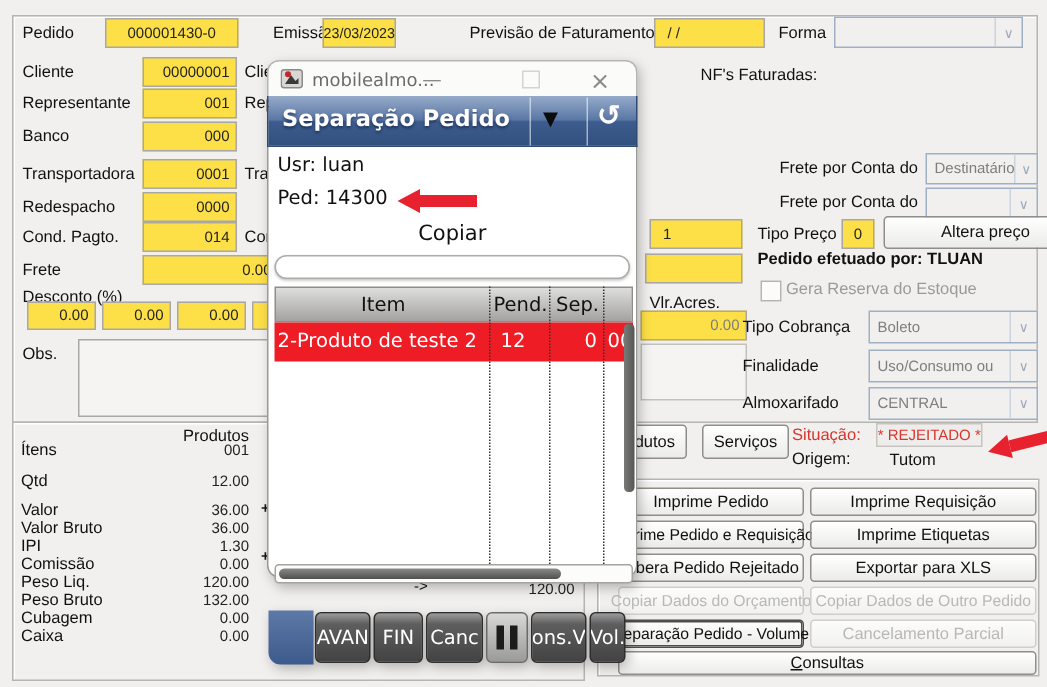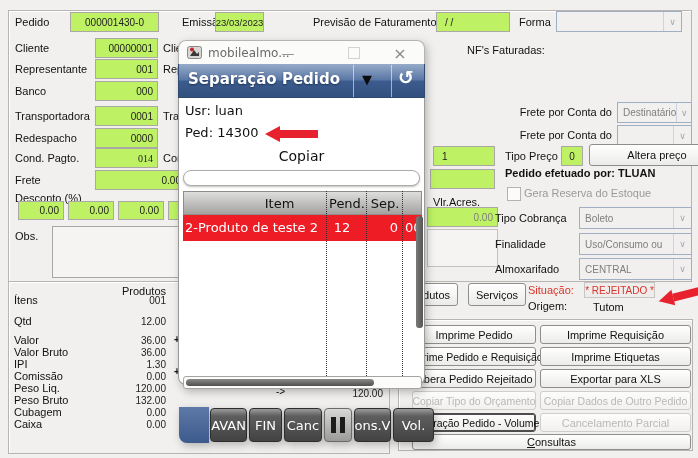--- a/index.html
+++ b/index.html
@@ -1,20 +1,20 @@
 <!DOCTYPE html>
 <html><head>
 <meta charset="utf-8">
 <style>
   html,body{margin:0;padding:0;}
   #screen{position:relative;width:698px;height:458px;background:#f1f0ee;overflow:hidden;
     font-family:"Liberation Sans",sans-serif;font-size:11px;color:#000;}
   .lbl{position:absolute;white-space:nowrap;font-size:11px;color:#111;}
   .grp{position:absolute;border:1px solid #b6b5b2;box-shadow:inset 1px 1px 0 #fff;}
-  .box{position:absolute;background:#bef264;border:1px solid #a9a8a5;font-size:10px;
+  .box{position:absolute;background:#fde047;border:1px solid #a9a8a5;font-size:10px;
     display:flex;align-items:center;box-sizing:border-box;color:#222;}
   .box.right{justify-content:flex-end;padding-right:4px;}
   .box.center{justify-content:center;}
   .box.left{padding-left:8px;}
   .dd{position:absolute;background:#f1f0ee;border:1px solid #9fb0c4;font-size:10px;color:#7e7e7e;
     display:flex;align-items:center;box-sizing:border-box;padding-left:5px;}
   .dd .chev{margin-left:auto;height:100%;width:17px;border-left:1px solid #c9d4e0;display:flex;
     align-items:center;justify-content:center;color:#9aa9bb;font-size:9px;}
   .btn{position:absolute;background:linear-gradient(#ffffff,#ebebe9);border:1px solid #8f8e8b;
     border-radius:3px;font-size:11px;color:#111;display:flex;align-items:center;justify-content:center;
@@ -84,21 +84,21 @@
   <div class="box right" style="left:95px;top:81px;width:63px;height:20px;">000</div>
 
   <div class="lbl" style="left:15px;top:110px;">Transportadora</div>
   <div class="box right" style="left:95px;top:106px;width:63px;height:20px;">0001</div>
   <div class="lbl" style="left:163px;top:110px;">Transportadora</div>
 
   <div class="lbl" style="left:15px;top:132px;">Redespacho</div>
   <div class="box right" style="left:95px;top:128px;width:63px;height:20px;">0000</div>
 
   <div class="lbl" style="left:15px;top:152px;">Cond. Pagto.</div>
-  <div class="box right" style="left:95px;top:148px;width:63px;height:20px;font-family:Liberation Serif, serif;">014</div>
+  <div class="box right" style="left:95px;top:148px;width:63px;height:20px;">014</div>
   <div class="lbl" style="left:163px;top:152px;">Cond. Pagto.</div>
 
   <div class="lbl" style="left:15px;top:174px;">Frete</div>
   <div class="box right" style="left:95px;top:170px;width:91px;height:20px;">0.00</div>
 
   <div class="lbl" style="left:15px;top:192px;">Desconto (%)</div>
   <div class="box right" style="left:18px;top:201px;width:46px;height:19px;">0.00</div>
   <div class="box right" style="left:68px;top:201px;width:46px;height:19px;">0.00</div>
   <div class="box right" style="left:118px;top:201px;width:46px;height:19px;">0.00</div>
   <div class="box right" style="left:168px;top:201px;width:46px;height:19px;"></div>
@@ -193,21 +193,21 @@
   <div class="rval" style="left:313px;top:418px;width:70px;">0.00</div>
 
   <div class="grp" style="left:398px;top:319px;width:293px;height:130px;"></div>
 
   <div class="btn" style="left:412px;top:325px;width:124px;height:19px;">Imprime Pedido</div>
   <div class="btn" style="left:540px;top:325px;width:151px;height:19px;">Imprime Requisição</div>
   <div class="btn" style="left:412px;top:347px;width:124px;height:19px;font-size:10.5px;">Imprime Pedido e Requisição</div>
   <div class="btn" style="left:540px;top:347px;width:151px;height:19px;">Imprime Etiquetas</div>
   <div class="btn" style="left:412px;top:369px;width:124px;height:19px;">Libera Pedido Rejeitado</div>
   <div class="btn" style="left:540px;top:369px;width:151px;height:19px;">Exportar para XLS</div>
-  <div class="btn disabled" style="left:412px;top:391px;width:124px;height:19px;font-size:10.5px;">Copiar Tipo do Orçamento</div>
+  <div class="btn disabled" style="left:412px;top:391px;width:124px;height:19px;font-size:10.5px;">Copiar Dados do Orçamento</div>
   <div class="btn disabled" style="left:540px;top:391px;width:151px;height:19px;font-size:10.5px;">Copiar Dados de Outro Pedido</div>
   <div class="btn strong" style="left:412px;top:413px;width:124px;height:19px;font-size:10.5px;">Separação Pedido - Volume</div>
   <div class="btn disabled" style="left:540px;top:413px;width:151px;height:19px;">Cancelamento Parcial</div>
   <div class="btn" style="left:412px;top:434px;width:279px;height:16px;">
     <span style="text-decoration:underline;">C</span>
       <span>onsultas</span>
   </div>
 
   <div id="dialog">
 
@@ -238,21 +238,21 @@
       <div style="position:absolute;left:6px;top:27px;font-size:13px;color:#111;">Ped: 14300</div>
       <div class="red-arrow" style="left:86px;top:28px;">
         <span class="head"></span>
           <span class="tail" style="width:38px;"></span>
       </div>
       <div style="position:absolute;left:0;top:50px;width:100%;text-align:center;font-size:14px;color:#111;">Copiar</div>
 
       <div style="position:absolute;left:4px;top:72px;width:237px;height:16px;background:#fff;border:1px solid #adaca9;border-radius:8px;box-shadow:0 1px 2px rgba(0,0,0,.25);box-sizing:border-box;"></div>
 
       <div style="position:absolute;left:4px;top:93px;width:239px;height:24px;background:linear-gradient(#dededd,#a3a2a0);border:1px solid #8e8d8a;box-sizing:border-box;">
-        <span style="position:absolute;left:0;top:4px;width:143px;text-align:center;font-size:13px;color:#111;margin-left:24px;">Item</span>
+        <span style="position:absolute;left:0;top:4px;width:143px;text-align:center;font-size:13px;color:#111;">Item</span>
         <span style="position:absolute;left:143px;top:4px;width:40px;text-align:center;font-size:13px;color:#111;">Pend.</span>
         <span style="position:absolute;left:183px;top:4px;width:36px;text-align:center;font-size:13px;color:#111;">Sep.</span>
       </div>
       <div style="position:absolute;left:4px;top:117px;width:239px;height:26px;background:#ee1c25;">
         <span style="position:absolute;left:2px;top:5px;font-size:13px;color:#fff;white-space:nowrap;overflow:hidden;width:141px;">2-Produto de teste 2</span>
         <span style="position:absolute;left:139px;top:5px;width:40px;text-align:center;font-size:13px;color:#fff;">12</span>
         <span style="position:absolute;left:179px;top:5px;width:36px;text-align:right;font-size:13px;color:#fff;">0</span>
         <span style="position:absolute;left:222px;top:5px;font-size:13px;color:#fff;">00</span>
       </div>
 
@@ -270,17 +270,17 @@
       <div class="dkbtn" style="left:31px;top:310px;width:37px;">AVAN</div>
       <div class="dkbtn" style="left:70px;top:310px;width:33px;">FIN</div>
       <div class="dkbtn" style="left:105px;top:310px;width:38px;">Canc</div>
       <div class="dkbtn" style="left:145px;top:310px;width:28px;background:linear-gradient(#d8d8d6,#9a9a98);border-color:#6b6b69;">
         <span style="display:flex;gap:4px;">
           <span style="display:block;width:5px;height:16px;background:#1c1c1c;"></span>
           <span style="display:block;width:5px;height:16px;background:#1c1c1c;"></span>
         </span>
       </div>
       <div class="dkbtn" style="left:175px;top:310px;width:37px;">ons.V</div>
-      <div class="dkbtn" style="left:214px;top:310px;width:41px;">Vol.</div>
+      <div class="dkbtn" style="left:214px;top:310px;width:24px;">Vol.</div>
     </div>
   </div>
 
 </div>
 
 </body></html>

